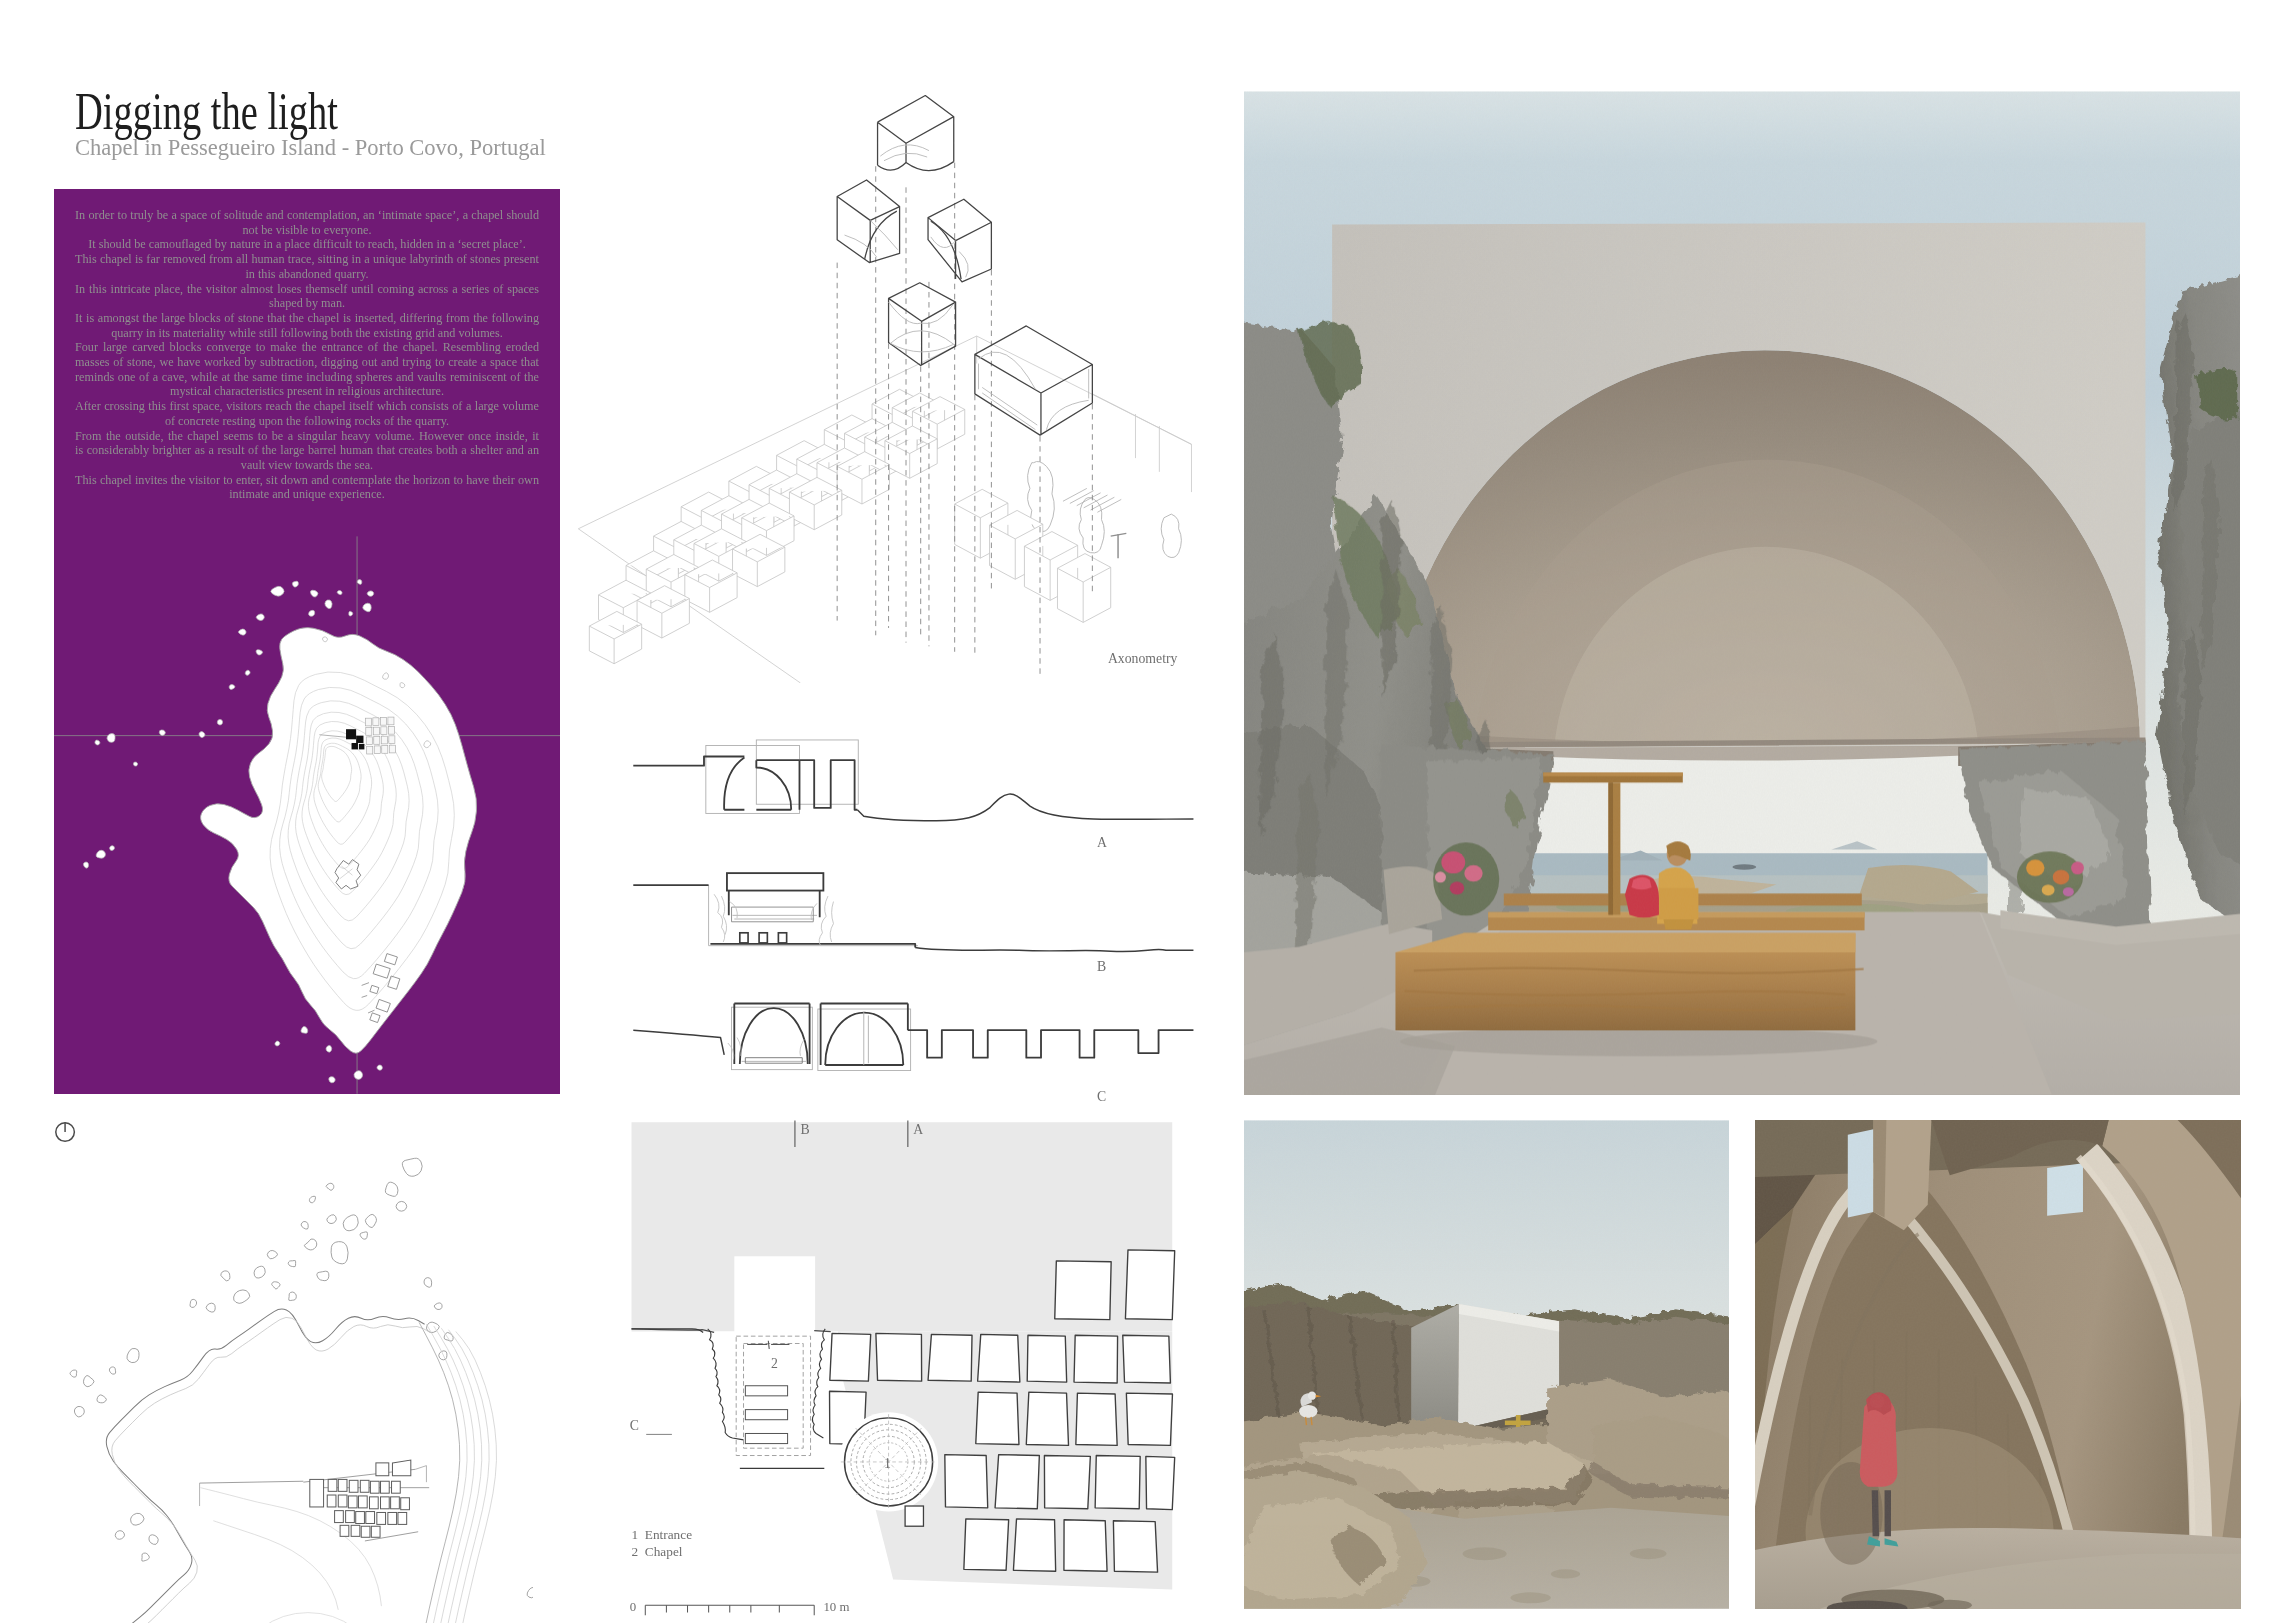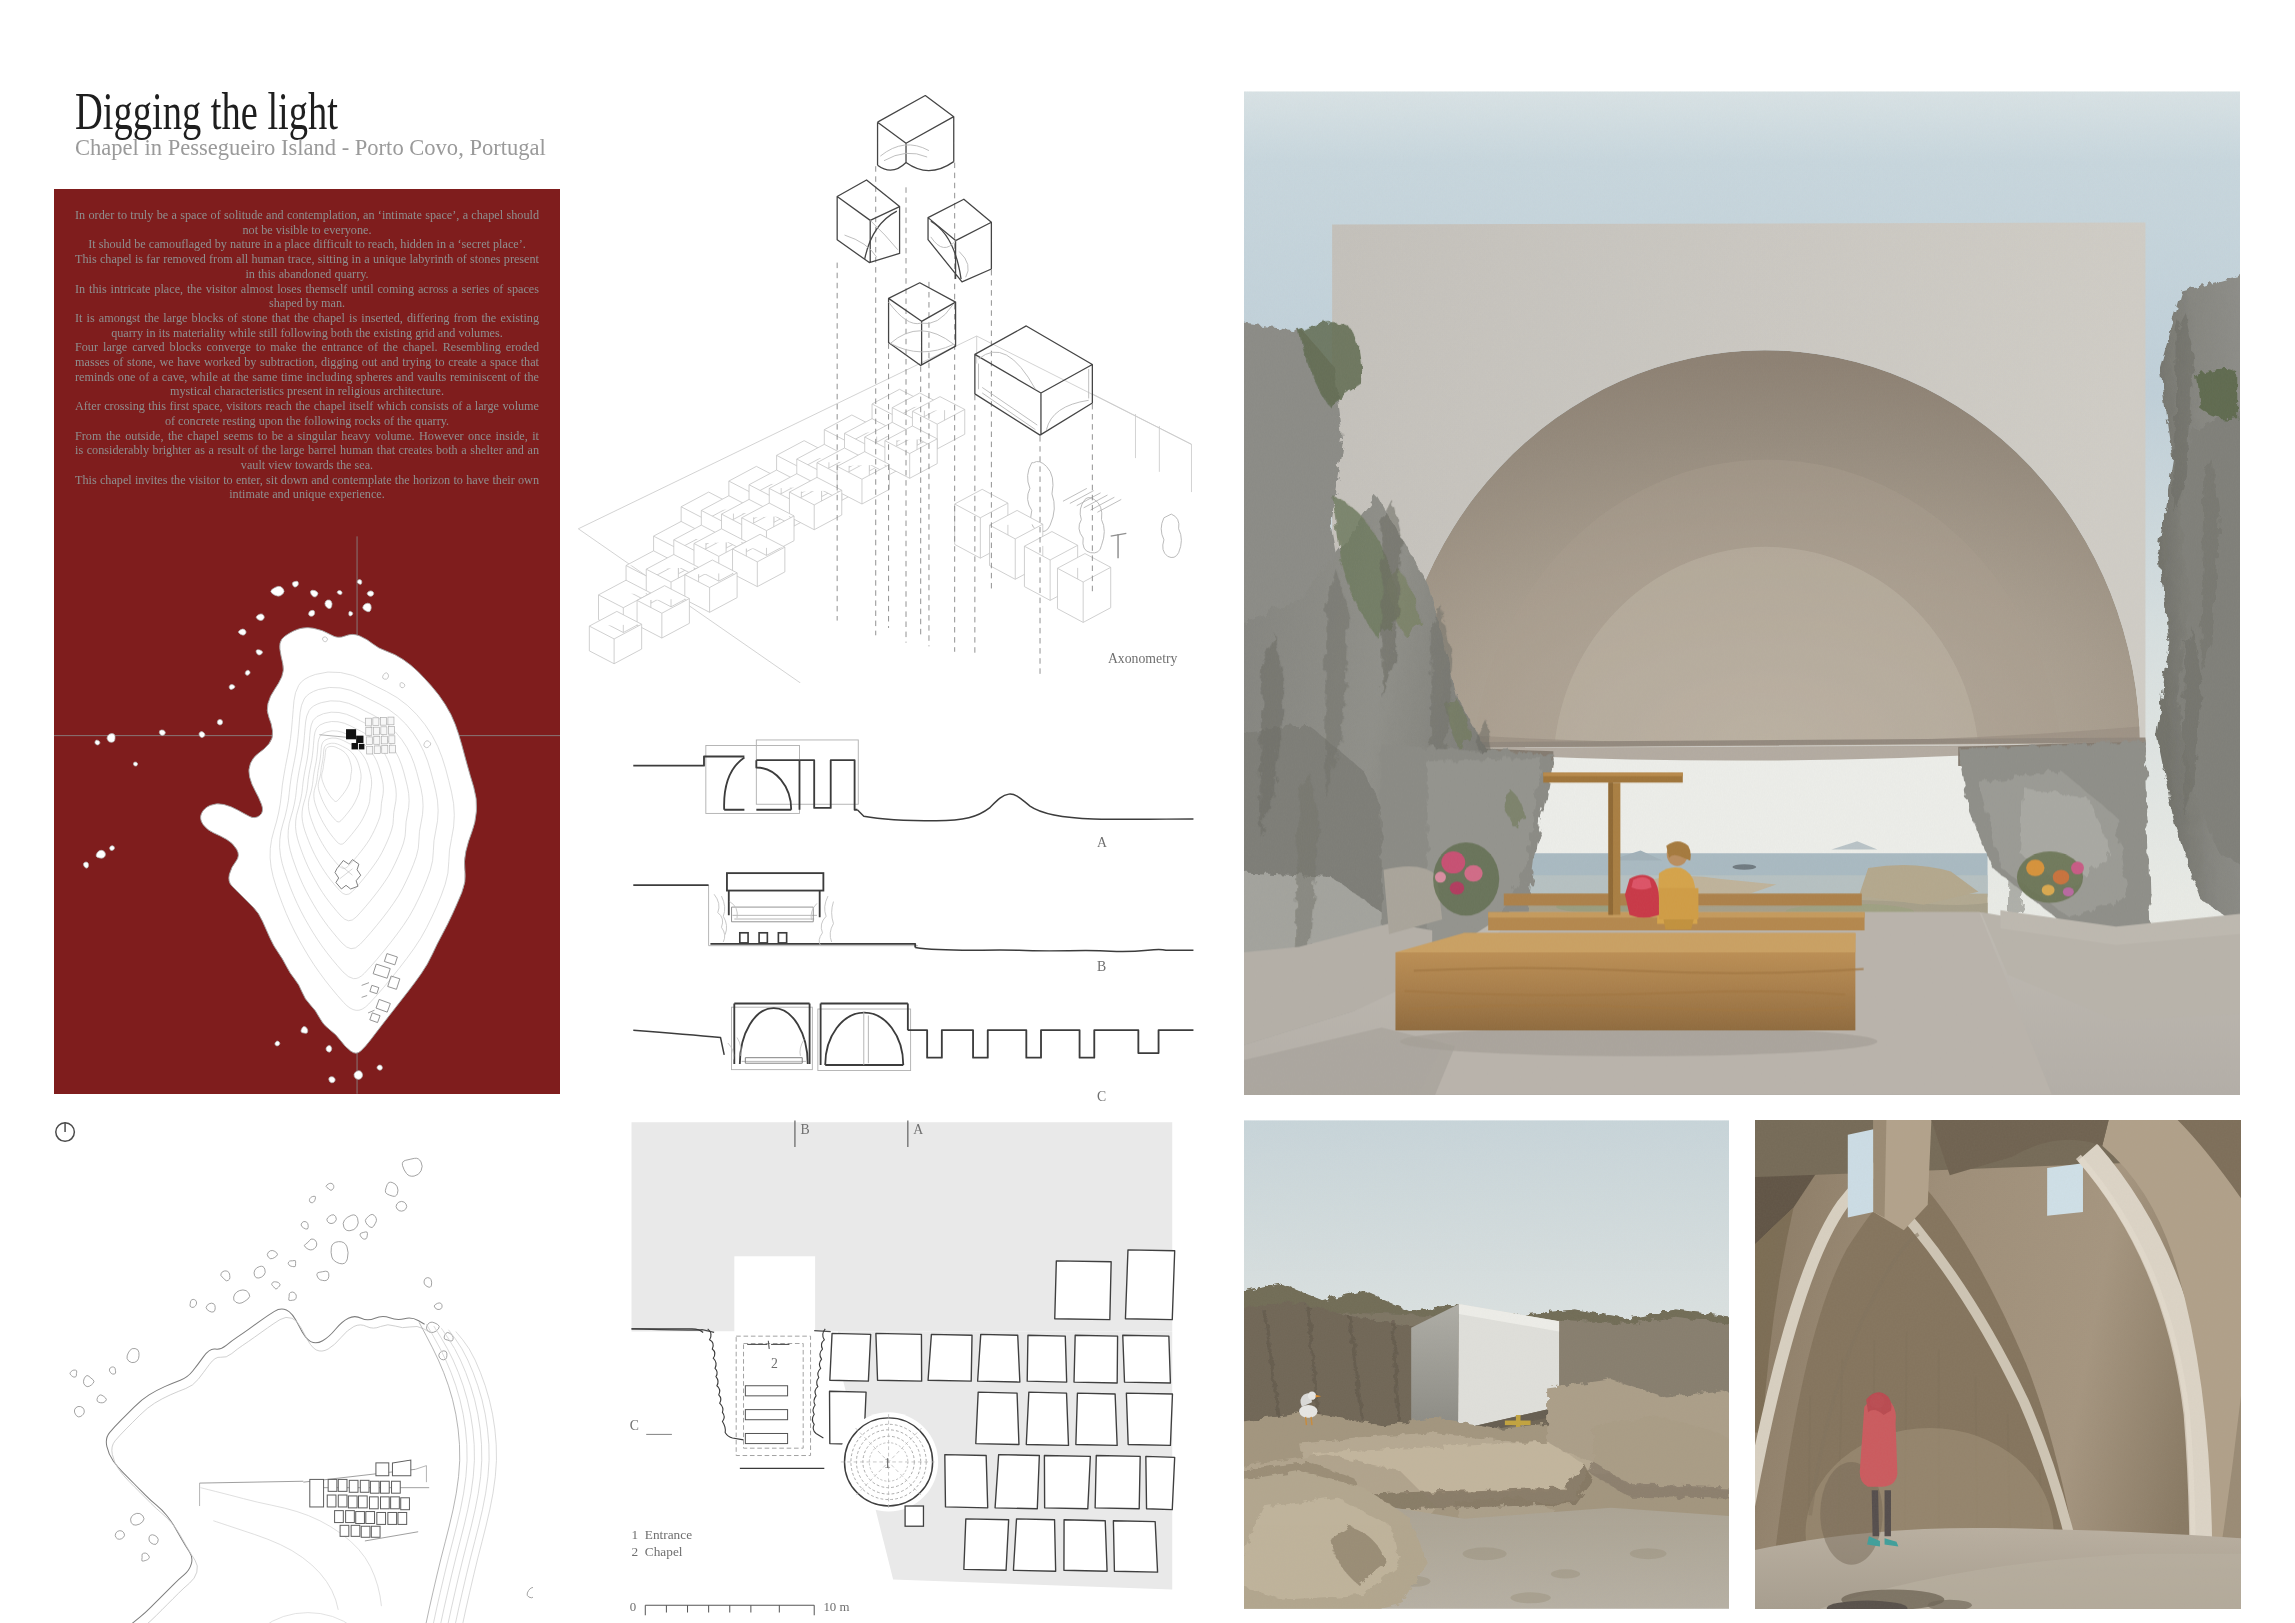--- a/index.html
+++ b/index.html
@@ -1,20 +1,20 @@
 <!DOCTYPE html>
 <html style="font-size:14.7px"><head><meta charset="utf-8">
 <style>
 html,body{margin:0;padding:0;background:#fff;}
 .board{position:relative;width:2296px;height:1624px;background:#ffffff;overflow:hidden;
   font-family:"Liberation Serif", serif;margin-top:40px;}
 .abs{position:absolute;}
 #title{left:75px;top:42px;font-size:52px;color:#1e1e1e;transform:scaleX(0.74);transform-origin:0 0;}
 #subtitle{left:75px;top:95px;font-size:23px;color:#9a9a9a;transform:scaleX(0.98);transform-origin:0 0;}
-#panel{left:54px;top:149px;width:506px;height:905px;background:#7f1d1d;}
+#panel{left:54px;top:149px;width:506px;height:905px;background:#701a75;}
 #blurb{left:21px;top:19px;width:464px;font-size:12.2px;line-height:14.7px;color:#8f8f8f;}
 #blurb .jl{text-align:justify;text-align-last:justify;}
 #blurb .ll{text-align:center;}
 svg{display:block}
 .lbl{font-family:"Liberation Serif",serif;fill:#6f6f6f;}
 </style></head>
 <body>
 <div class="board">
 
 <div class="abs" id="title">Digging the light</div>
@@ -24,21 +24,21 @@
 <div class="abs" id="panel">
 
 <div class="abs" id="blurb">
 <div class="jl">In order to truly be a space of solitude and contemplation, an ‘intimate space’, a chapel should</div>
 <div class="ll">not be visible to everyone.</div>
 <div class="ll">It should be camouflaged by nature in a place difficult to reach, hidden in a ‘secret place’.</div>
 <div class="jl">This chapel is far removed from all human trace, sitting in a unique labyrinth of stones present</div>
 <div class="ll">in this abandoned quarry.</div>
 <div class="jl">In this intricate place, the visitor almost loses themself until coming across a series of spaces</div>
 <div class="ll">shaped by man.</div>
-<div class="jl">It is amongst the large blocks of stone that the chapel is inserted, differing from the existing</div>
+<div class="jl">It is amongst the large blocks of stone that the chapel is inserted, differing from the following</div>
 <div class="ll">quarry in its materiality while still following both the existing grid and volumes.</div>
 <div class="jl">Four large carved blocks converge to make the entrance of the chapel. Resembling eroded</div>
 <div class="jl">masses of stone, we have worked by subtraction, digging out and trying to create a space that</div>
 <div class="jl">reminds one of a cave, while at the same time including spheres and vaults reminiscent of the</div>
 <div class="ll">mystical characteristics present in religious architecture.</div>
 <div class="jl">After crossing this first space, visitors reach the chapel itself which consists of a large volume</div>
 <div class="ll">of concrete resting upon the following rocks of the quarry.</div>
 <div class="jl">From the outside, the chapel seems to be a singular heavy volume. However once inside, it</div>
 <div class="jl">is considerably brighter as a result of the large barrel human that creates both a shelter and an</div>
 <div class="ll">vault view towards the sea.</div>

